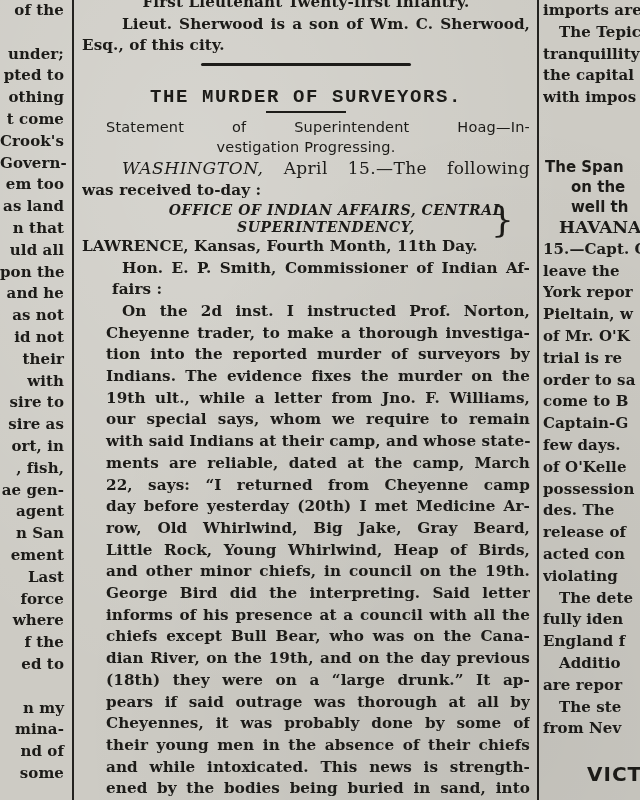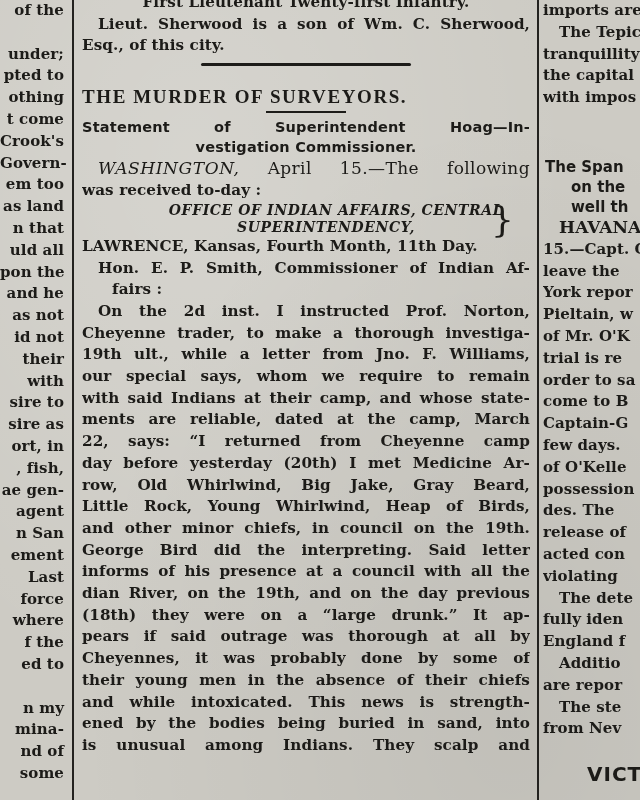--- a/index.html
+++ b/index.html
@@ -22,35 +22,35 @@
   .col-center { left: 82px; width: 448px; }
   .col-right { left: 543px; width: 110px; }
   .rule-v { position: absolute; top: 0; bottom: 0; width: 2px; background: #23221f; }
   .rule-v.r1 { left: 72px; }
   .rule-v.r2 { left: 537px; }
 
   .line { white-space: nowrap; font-size: 15.2px; line-height: 21.7px; font-weight: bold; letter-spacing: 0.1px; }
   .left-lines .line { text-align: right; padding-right: 2px; font-size: 15px; line-height: 21.8px; }
   .right-lines .line { font-size: 15px; line-height: 21.8px; }
 
-  .justify { text-align: justify; text-align-last: justify; }
+  .justify { text-align: justify; text-align-last: justify; margin-left: 24px; }
   .center { text-align: center; }
   .indent { padding-left: 16px; }
   .indent2 { padding-left: 30px; }
 
   .top-frag { margin-top: -8px; }
   .hr-short { height: 3px; background: #1d1c19; margin: 6px auto 8px; width: 210px; border-radius: 2px; }
   .hr-tiny { height: 2px; background: #1d1c19; margin: 3px auto 4px; width: 80px; }
 
   .headline {
-    font-family: Liberation Serif, serif; font-weight: bold;
-    font-size: 19px; letter-spacing: 1.6px; text-align: left; margin-top: 20px;
+    font-family: Liberation Mono, monospace; font-weight: bold;
+    font-size: 19px; letter-spacing: 1.6px; text-align: center; margin-top: 20px;
   }
   .subhead {
-    font-family: "DejaVu Sans", sans-serif; font-weight: bold;
+    font-family: "DejaVu Sans", sans-serif; font-weight: normal;
     font-size: 14.5px; line-height: 20px; letter-spacing: 0.2px;
   }
   .dateline { font-size: 17px; line-height: 23px; font-weight: normal; letter-spacing: 0.4px; }
   .smallcaps { font-variant: small-caps; font-size: 14px; line-height: 17px; letter-spacing: 0.6px; font-weight: bold; font-style: italic; }
   .italic { }
   .brace { position: absolute; right: 16px; font-size: 36px; font-weight: normal; line-height: 1; }
   .office-block { position: relative; }
   .right-head {
     font-family: "DejaVu Sans", sans-serif; font-weight: bold; font-size: 15px; line-height: 20px;
   }
@@ -107,21 +107,21 @@
       <div class="line justify indent">Lieut. Sherwood is a son of Wm. C. Sherwood,</div>
       <div class="line">Esq., of this city.</div>
     </div>
     <div class="hr-short"></div>
 
     <div class="headline">THE MURDER OF SURVEYORS.</div>
     <div class="hr-tiny"></div>
 
     <div class="subhead">
       <div class="justify">Statement of Superintendent Hoag—In-</div>
-      <div class="center">vestigation Commissioner.</div>
+      <div class="center">vestigation Progressing.</div>
     </div>
 
     <div class="dateline justify indent">
       <span class="smallcaps" style="font-size:17px;font-weight:normal;">WASHINGTON,</span>
       <span>April 15.—The following</span>
     </div>
     <div class="line">was received to-day :</div>
 
     <div class="office-block">
       <div class="smallcaps" style="padding-left:60px;text-align:center;">OFFICE OF INDIAN AFFAIRS, CENTRAL</div>
@@ -129,31 +129,34 @@
       <div class="line">LAWRENCE, Kansas, Fourth Month, 11th Day.</div>
       <span class="brace" style="top:0;">}</span>
     </div>
 
     <div class="line italic indent justify">Hon. E. P. Smith, Commissioner of Indian Af-</div>
     <div class="line italic indent2">fairs :</div>
 
     <div id="body-lines">
         <div class="line justify indent">On the 2d inst. I instructed Prof. Norton,</div>
         <div class="line justify">Cheyenne trader, to make a thorough investiga-</div>
+        <div class="line justify">tion into the reported murder of surveyors by</div>
+        <div class="line justify">Indians. The evidence fixes the murder on the</div>
         <div class="line justify">19th ult., while a letter from Jno. F. Williams,</div>
         <div class="line justify">our special says, whom we require to remain</div>
         <div class="line justify">with said Indians at their camp, and whose state-</div>
         <div class="line justify">ments are reliable, dated at the camp, March</div>
         <div class="line justify">22, says: “I returned from Cheyenne camp</div>
         <div class="line justify">day before yesterday (20th) I met Medicine Ar-</div>
         <div class="line justify">row, Old Whirlwind, Big Jake, Gray Beard,</div>
         <div class="line justify">Little Rock, Young Whirlwind, Heap of Birds,</div>
         <div class="line justify">and other minor chiefs, in council on the 19th.</div>
         <div class="line justify">George Bird did the interpreting. Said letter</div>
         <div class="line justify">informs of his presence at a council with all the</div>
+        <div class="line justify">chiefs except Bull Bear, who was on the Cana-</div>
         <div class="line justify">dian River, on the 19th, and on the day previous</div>
         <div class="line justify">(18th) they were on a “large drunk.” It ap-</div>
         <div class="line justify">pears if said outrage was thorough at all by</div>
         <div class="line justify">Cheyennes, it was probably done by some of</div>
         <div class="line justify">their young men in the absence of their chiefs</div>
         <div class="line justify">and while intoxicated. This news is strength-</div>
         <div class="line justify">ened by the bodies being buried in sand, into</div>
         <div class="line justify">is unusual among Indians. They scalp and</div>
       </div>
 

